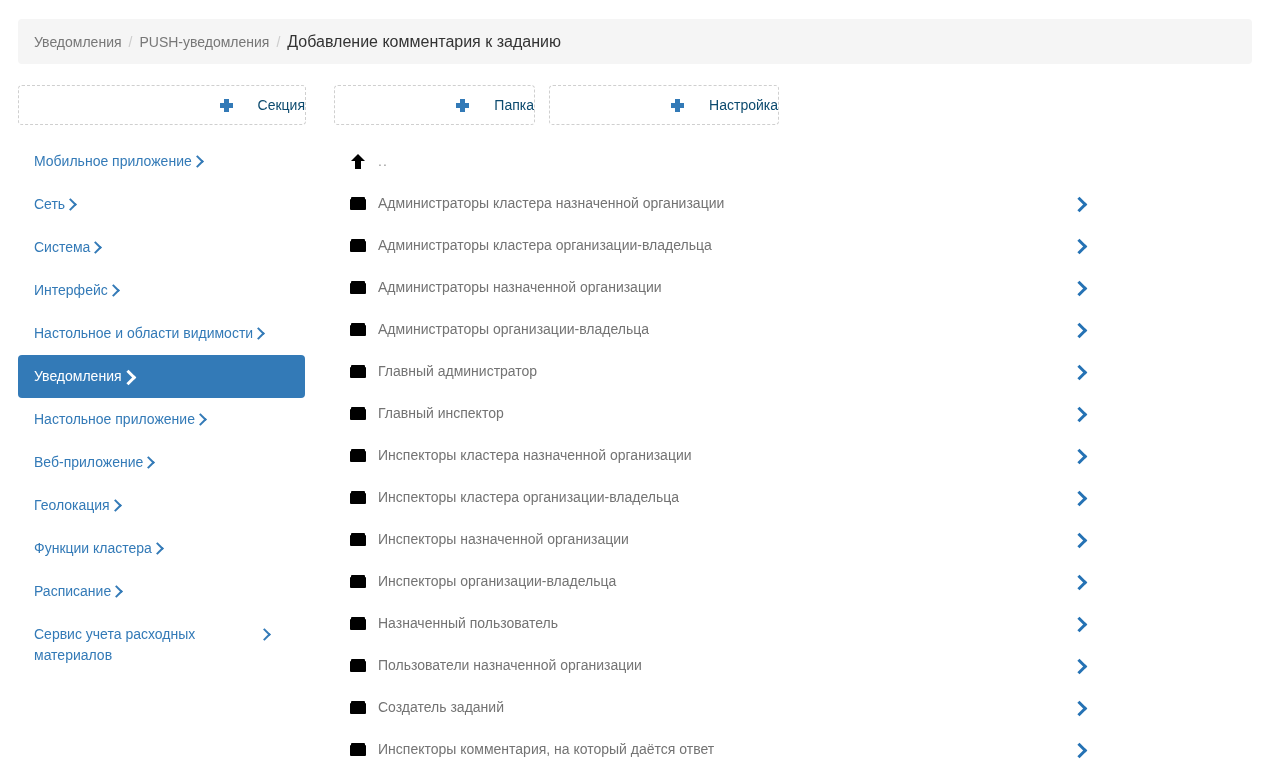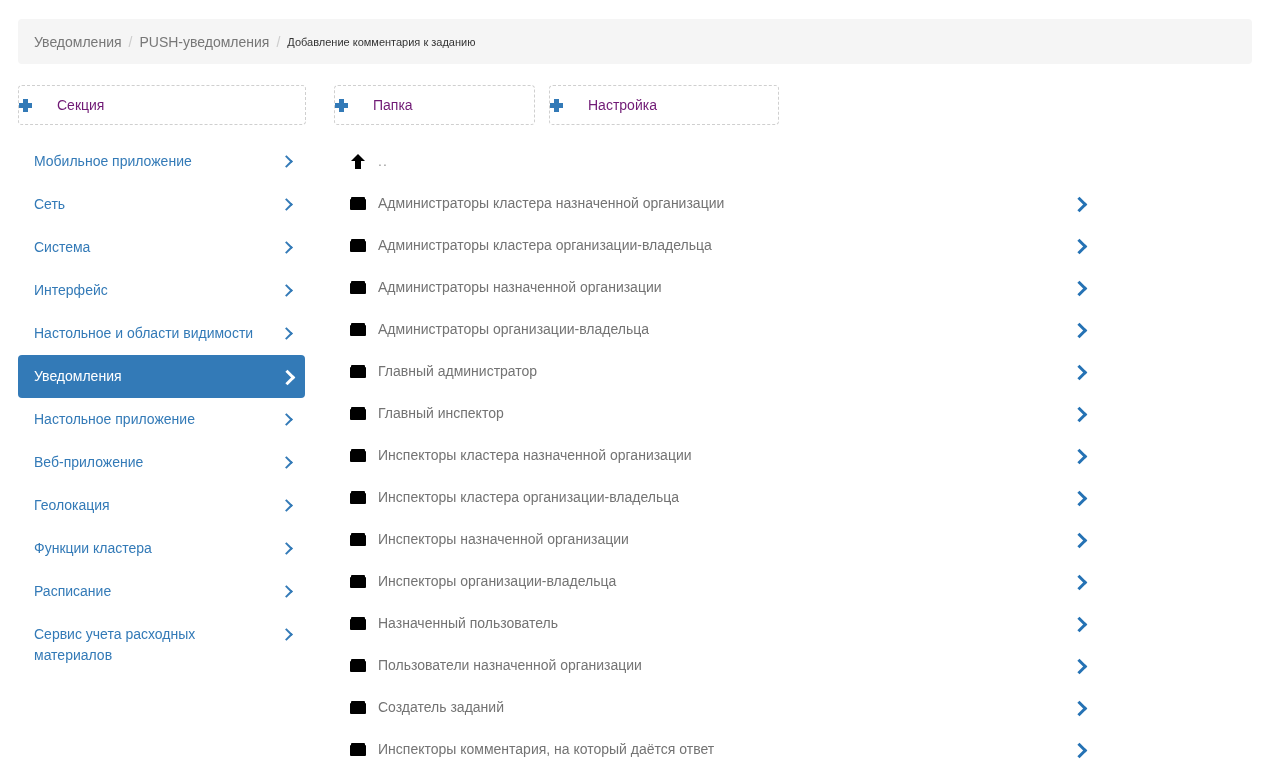--- a/index.html
+++ b/index.html
@@ -41,46 +41,46 @@
     white-space: nowrap;
     cursor: pointer;
   }
   .crumb-sep {
     font-size: 14px;
     color: #cccccc;
     margin: 0 7px;
     user-select: none;
   }
   .crumb-active {
-    font-size: 11px;
+    font-size: 16px;
     color: #333333;
     white-space: nowrap;
   }
 
   
   .add-row {
     position: absolute;
     left: 18px;
     top: 85px;
     height: 40px;
     width: 1234px;
   }
   .add-btn {
     position: absolute;
     top: 0;
     height: 40px;
     border: 1px dashed #cfcfcf;
     border-radius: 4px;
     background: #ffffff;
-    color: #701a75;
+    color: #0c4a6e;
     font-size: 14px;
     font-family: "Liberation Sans", "DejaVu Sans", sans-serif;
     display: flex;
     align-items: center;
-    justify-content: flex-start;
+    justify-content: flex-end;
     gap: 25px;
     cursor: pointer;
     padding: 0;
   }
   .add-btn .plus {
     display: inline-block;
     width: 13px;
     height: 13px;
     position: relative;
     flex: none;
@@ -105,21 +105,20 @@
   .sidebar {
     position: absolute;
     left: 18px;
     top: 140px;
     width: 287px;
   }
   .side-item {
     position: relative;
     display: flex;
     align-items: flex-start;
-    justify-content: space-between;
     min-height: 42px;
     padding: 11px 14px 11px 16px;
     border-radius: 4px;
     cursor: pointer;
     color: #337ab7;
     font-size: 14px;
     line-height: 21px;
   }
   .side-item.active {
     background: #337ab7;

